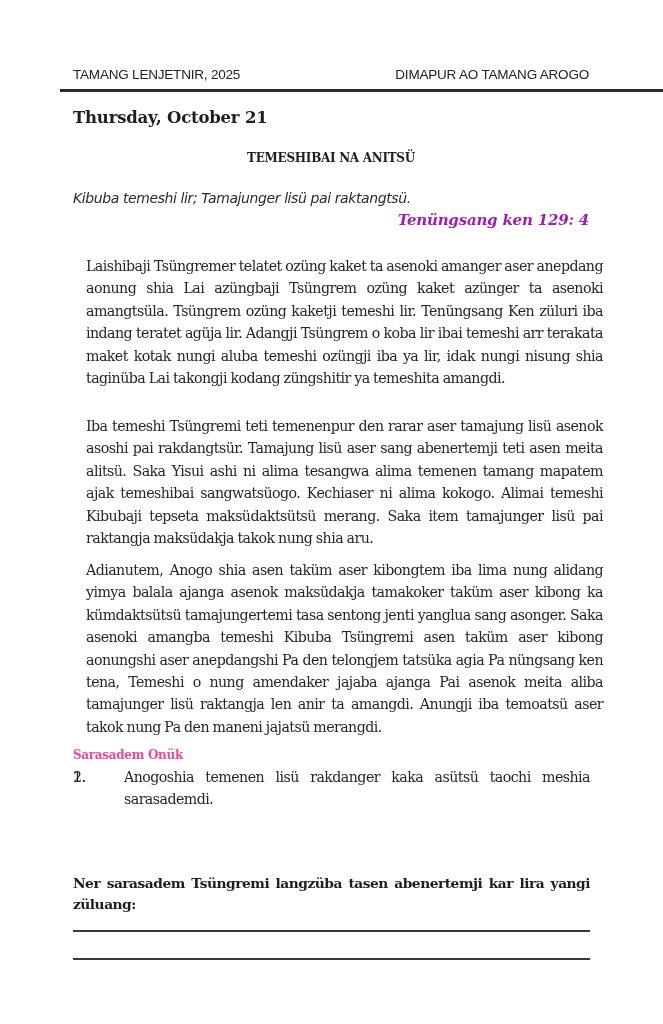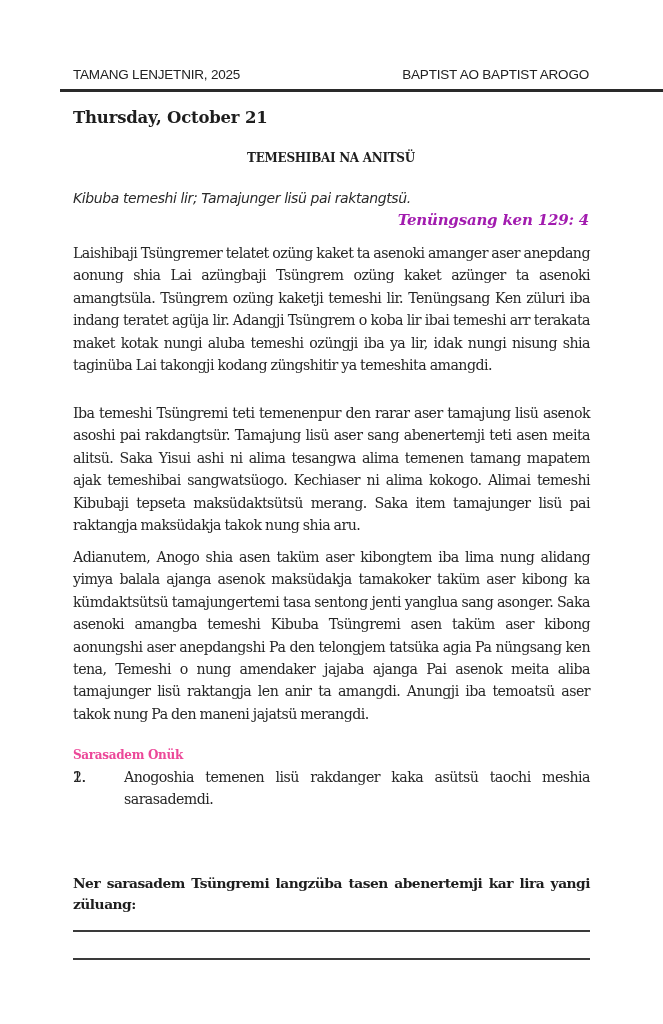--- a/index.html
+++ b/index.html
@@ -7,40 +7,40 @@
   .page { position:absolute; left:0; top:0; width:663px; height:1024px; }
   .running-head { position:absolute; left:73px; right:74px; top:67px; height:20px;
     font-family:Liberation Sans, sans-serif; font-size:13.5px; letter-spacing:-0.2px; color:#222; }
   .rh-left { position:absolute; left:0; top:0; }
   .rh-right { position:absolute; right:0; top:0; }
   .head-rule { position:absolute; left:60px; right:0; top:89px; height:3px; background:#2a2a2a; }
   .day { position:absolute; left:73px; top:108px; font-family:"DejaVu Serif", serif; font-weight:bold; font-size:16.5px; color:#1e1e1e; letter-spacing:-0.2px; }
   .title { position:absolute; left:73px; right:74px; top:151px; text-align:center; font-family:"DejaVu Serif", serif; font-weight:bold; font-size:12px; letter-spacing:-0.3px; color:#1e1e1e; }
   .verse { position:absolute; left:73px; right:74px; top:190px; font-family:"DejaVu Sans", sans-serif; font-style:italic; font-size:14px; color:#2a2a2a; letter-spacing:-0.4px; }
   .ref { position:absolute; right:74px; top:211px; font-family:"DejaVu Serif", serif; font-weight:bold; font-style:italic; font-size:15px; color:#a21caf; letter-spacing:-0.2px; }
-  .para { position:absolute; left:73px; width:517px; font-family:"DejaVu Serif", serif; font-size:14.2px; line-height:22.4px; color:#262626; text-align:justify; letter-spacing:-0.55px; word-spacing:-0.5px; margin:0; }
+  .para { position:absolute; left:73px; width:517px; font-family:"DejaVu Serif", serif; font-size:14.2px; line-height:22.4px; color:#262626; text-align:justify; letter-spacing:-0.55px; word-spacing:-0.5px; margin:13px; }
   .p1 { top:242px; }
   .p2 { top:402px; }
   .p3 { top:546px; }
   .h-questions { position:absolute; left:73px; top:748px; font-family:"DejaVu Serif", serif; font-weight:bold; font-size:12px; color:#ec4899; letter-spacing:-0.3px; }
   .qlist { position:absolute; left:73px; width:517px; top:767px; margin:0; padding:0; list-style:none; }
   .qitem { position:relative; padding-left:51px; font-family:"DejaVu Serif", serif; font-size:14.2px; line-height:21.5px; color:#262626; text-align:justify; letter-spacing:-0.55px; word-spacing:-0.5px; }
   .qnum { position:absolute; left:0; top:0; }
   .prompt { position:absolute; left:73px; width:517px; top:873px; font-family:"DejaVu Serif", serif; font-weight:bold; font-size:13.8px; line-height:21px; color:#1e1e1e; letter-spacing:-0.5px; word-spacing:-0.6px; text-align:justify; }
   .write-line { position:absolute; left:73px; width:517px; height:2px; background:#3a3a3a; }
   .wl1 { top:930px; }
   .wl2 { top:958px; }
 </style>
 </head>
 <body>
 
 <div class="page">
   <div class="running-head">
     <span class="rh-left">TAMANG LENJETNIR, 2025</span>
-    <span class="rh-right">BAPTIST AO BAPTIST AROGO</span>
+    <span class="rh-right">DIMAPUR AO TAMANG AROGO</span>
   </div>
   <div class="head-rule"></div>
 
   <div class="day">Thursday, October 21</div>
   <div class="title">TEMESHIBAI NA ANITSÜ</div>
 
   <div class="verse">Kibuba temeshi lir; Tamajunger lisü pai raktangtsü.</div>
   <div class="ref">Tenüngsang ken 129: 4</div>
 
   <p class="para p1">Laishibaji Tsüngremer telatet ozüng kaket ta asenoki amanger aser anepdang aonung shia Lai azüngbaji Tsüngrem ozüng kaket azünger ta asenoki amangtsüla. Tsüngrem ozüng kaketji temeshi lir. Tenüngsang Ken züluri iba indang teratet agüja lir. Adangji Tsüngrem o koba lir ibai temeshi arr terakata maket kotak nungi aluba temeshi ozüngji iba ya lir, idak nungi nisung shia taginüba Lai takongji kodang züngshitir ya temeshita amangdi.</p>

